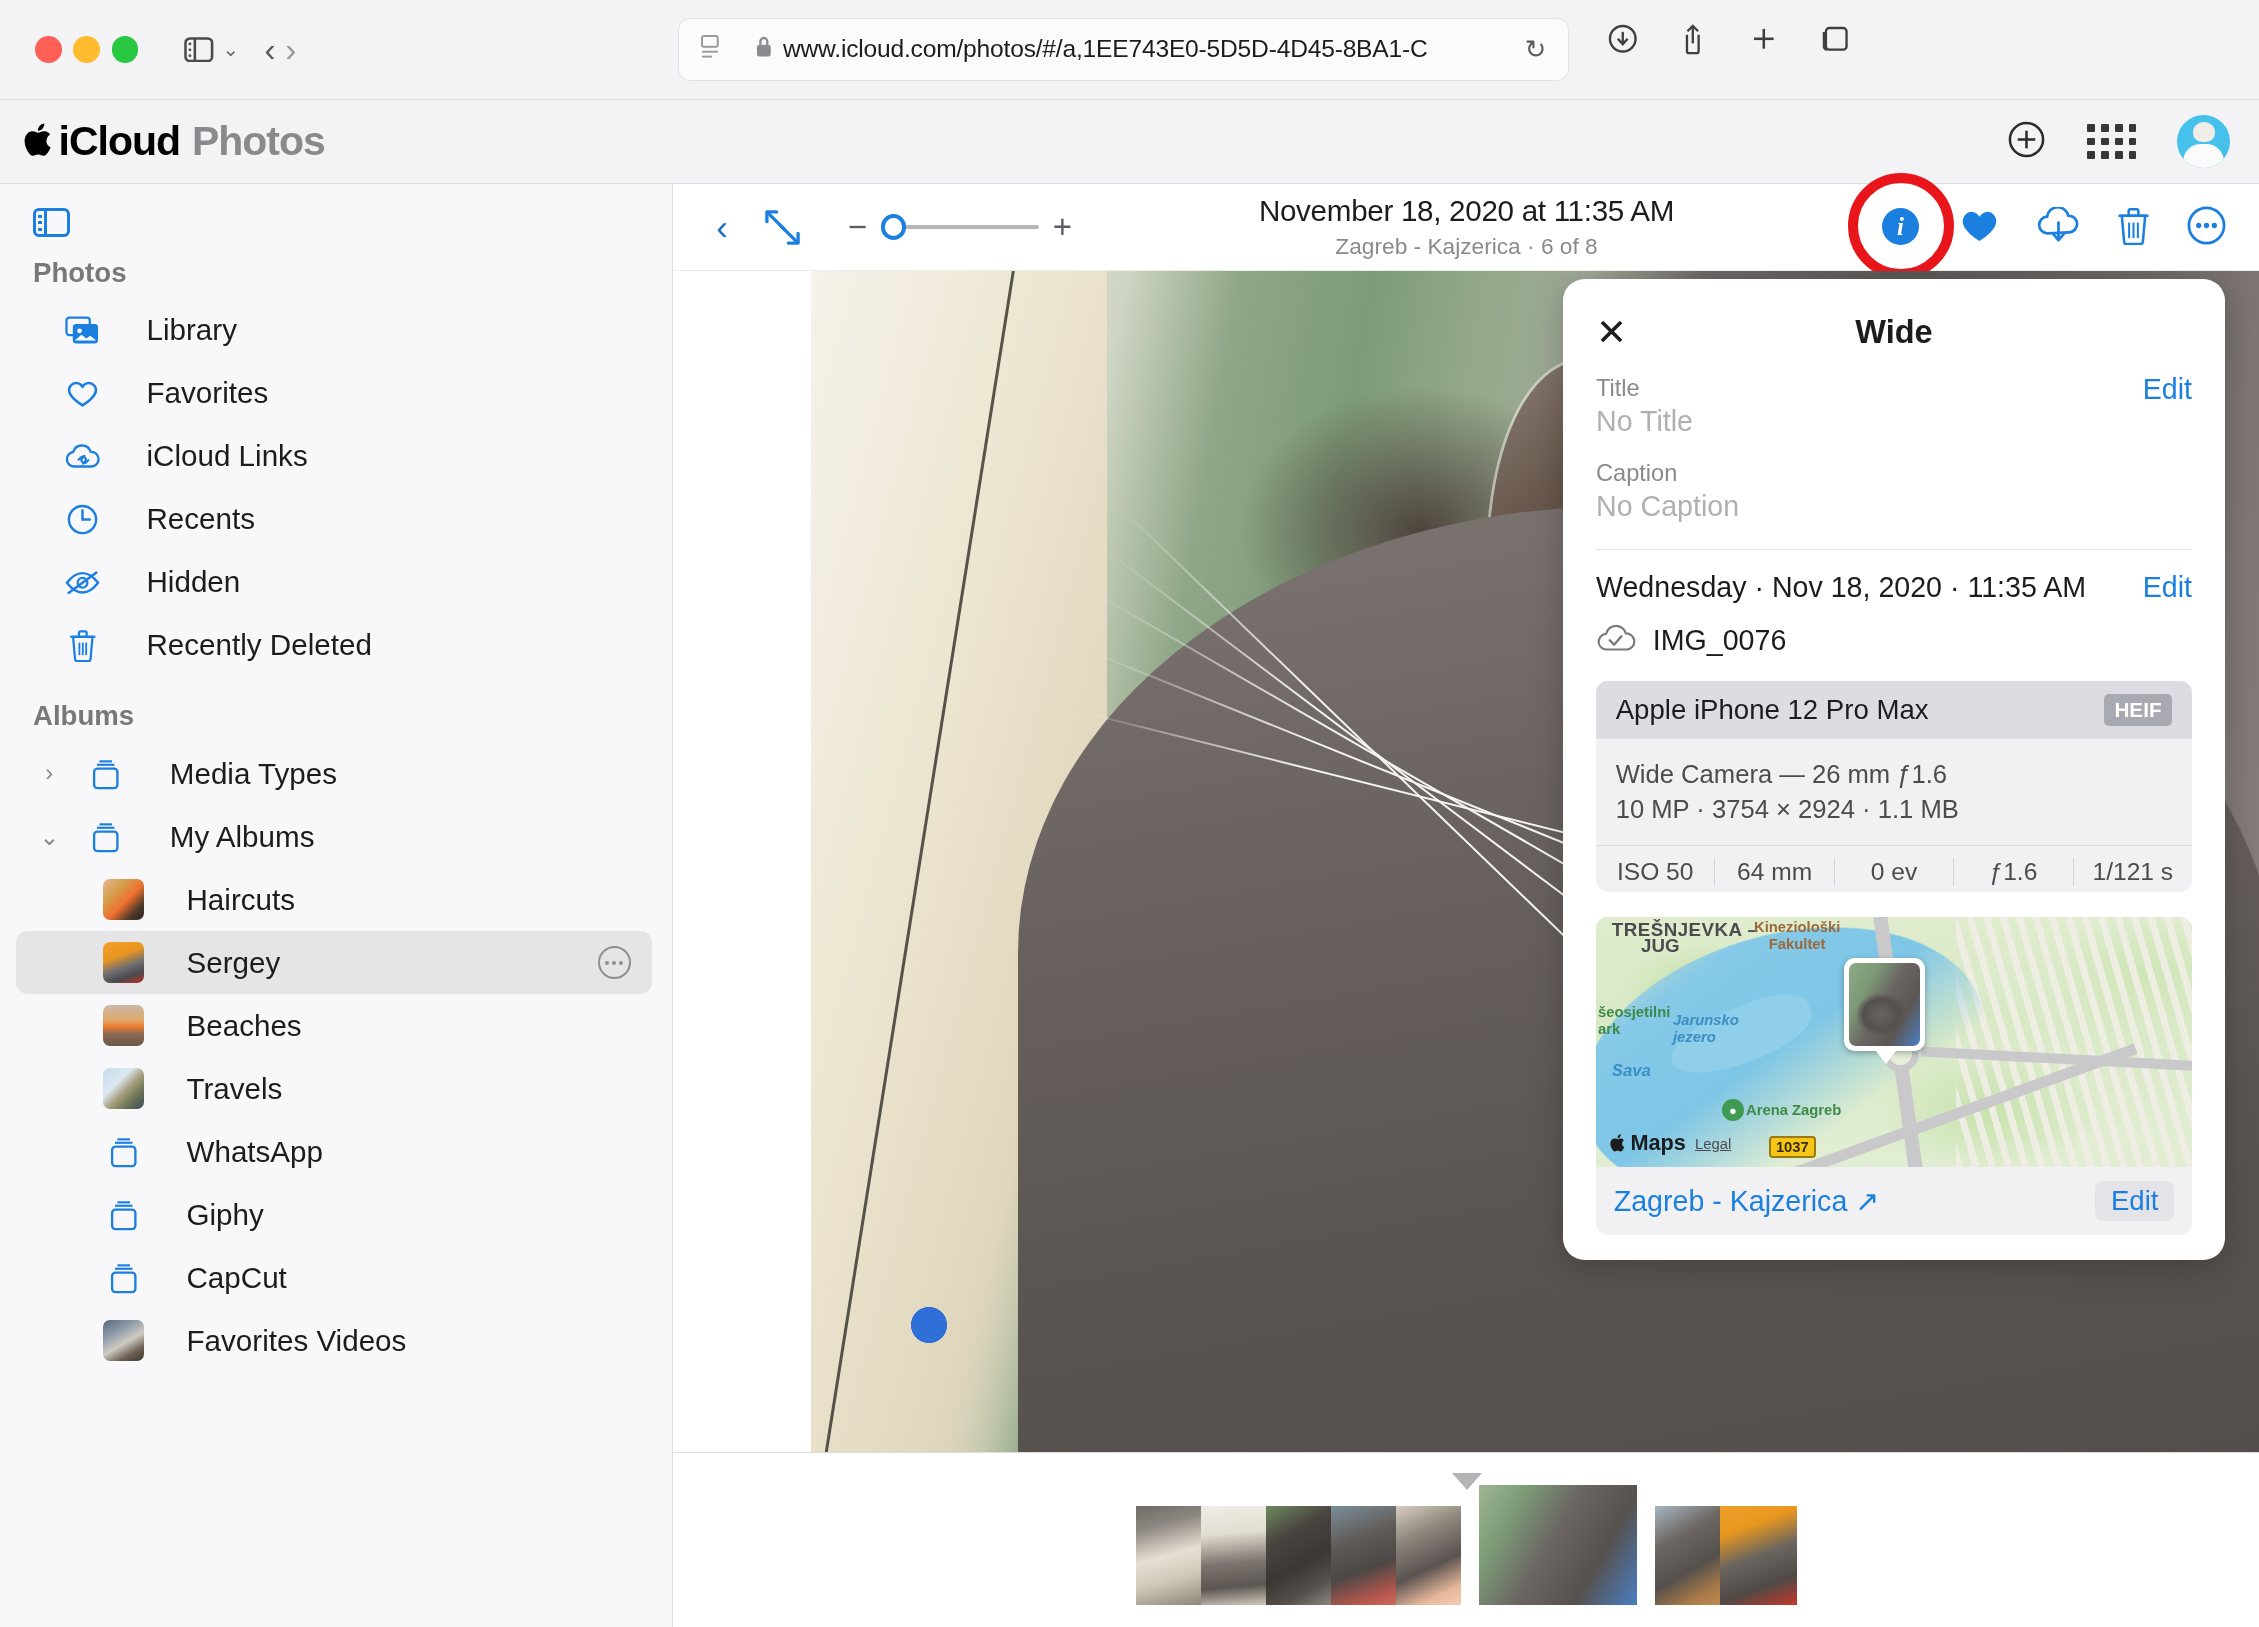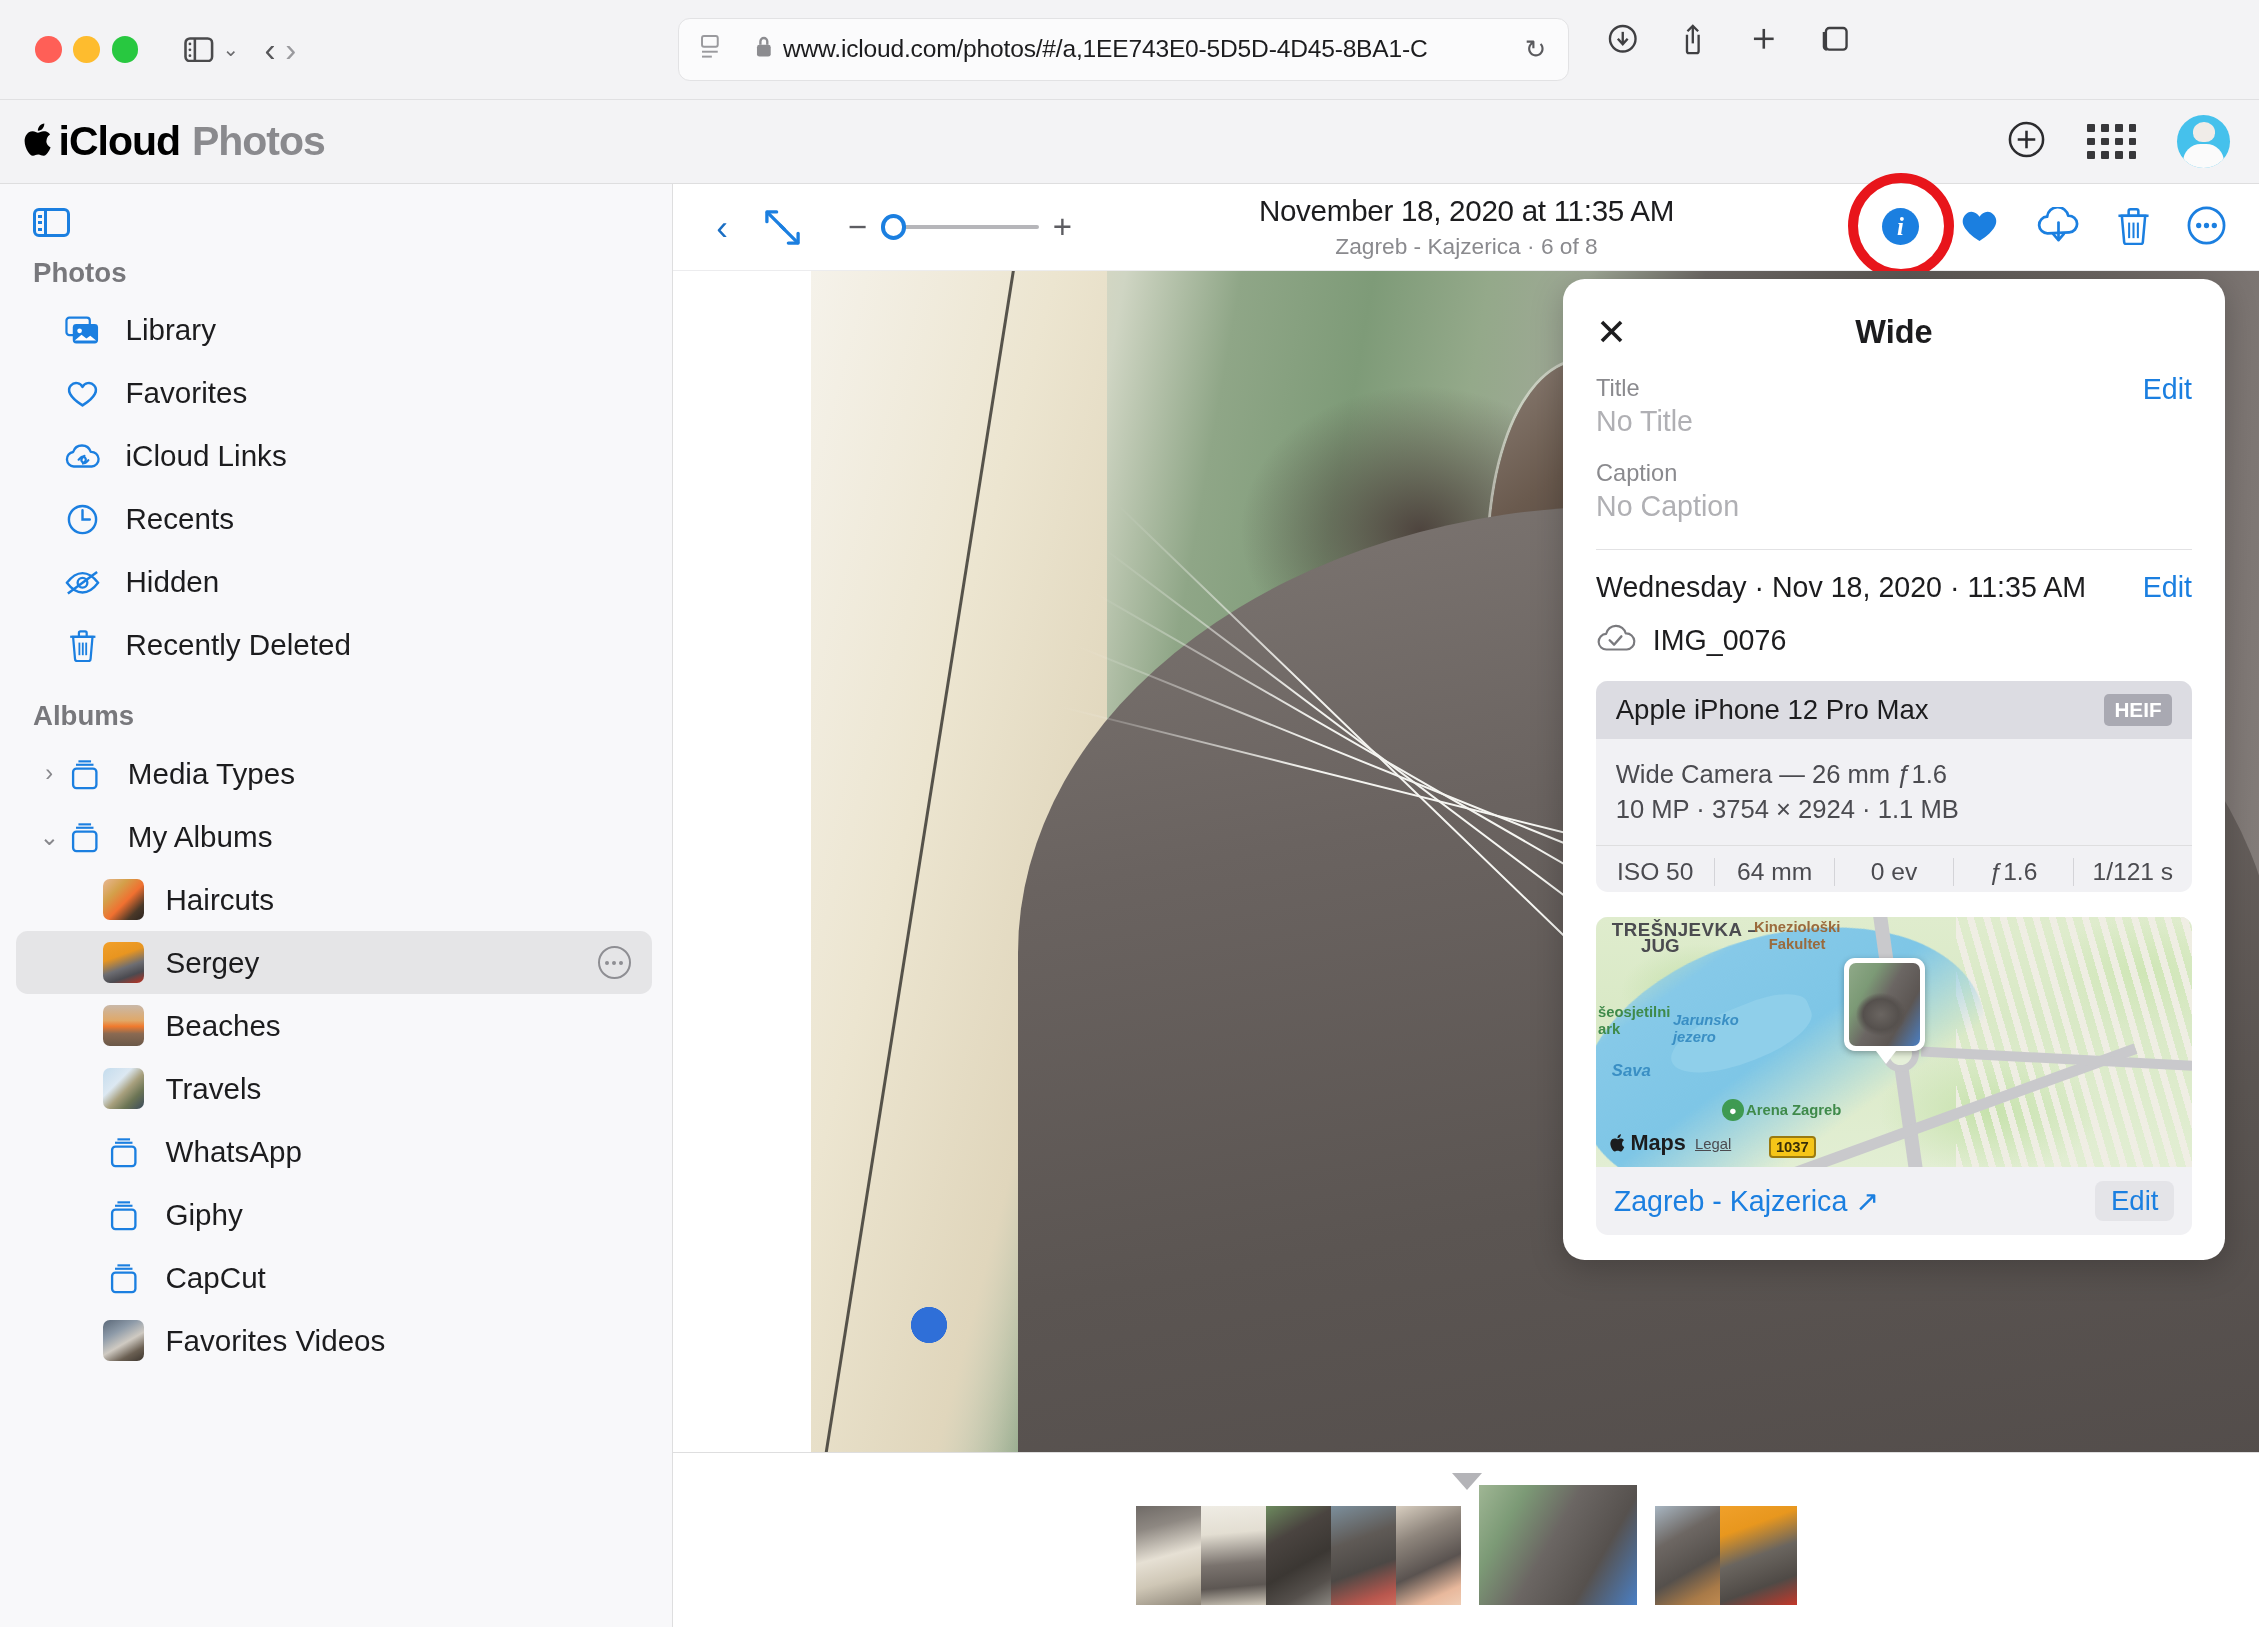--- a/index.html
+++ b/index.html
@@ -133,20 +133,21 @@
     font-size: 27.6px; color: #78787c; font-weight: 600;
     padding: 5.9px 0 9.9px 33px;
   }
   .sb-item {
     display: flex; align-items: center;
     height: 63px;
     margin: 0 19.7px 0 15.8px;
     padding-left: 45px;
     border-radius: 11.8px;
     position: relative;
+    gap: 21px;
   }
   .sb-item.selected { background: #e5e5e7; }
   .sb-item .sb-icon {
     width: 43px; height: 39px;
     display: flex; align-items: center; justify-content: center;
     color: #1b7fe0; flex-shrink: 0;
   }
   .sb-item .sb-label {
     margin-left: 21.7px;
     font-size: 29.6px; color: #1c1c1e;

